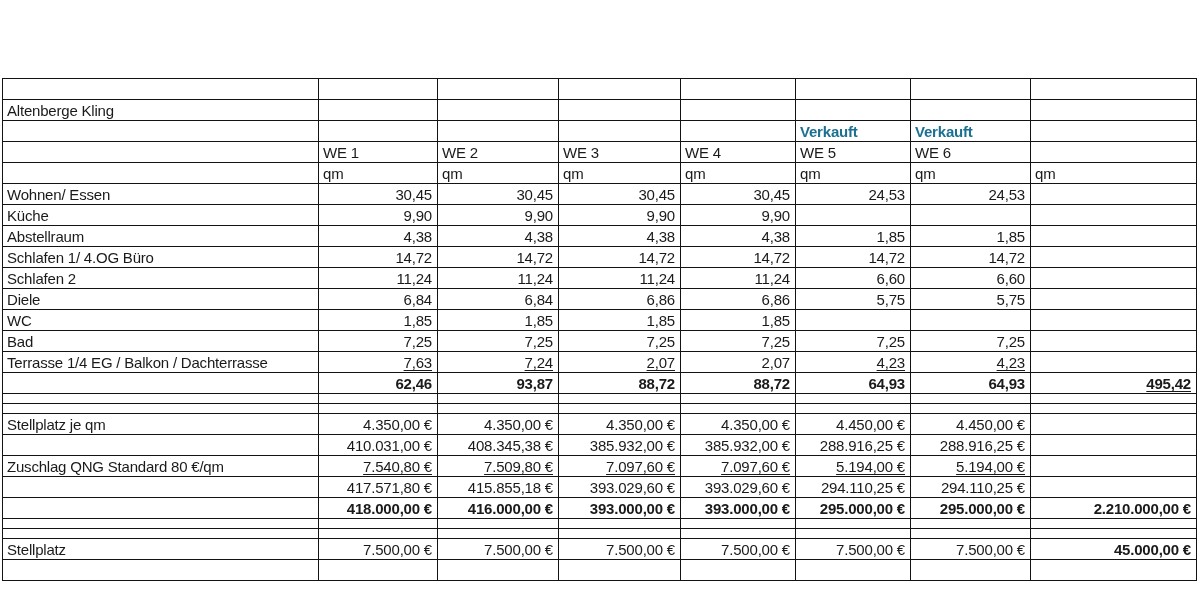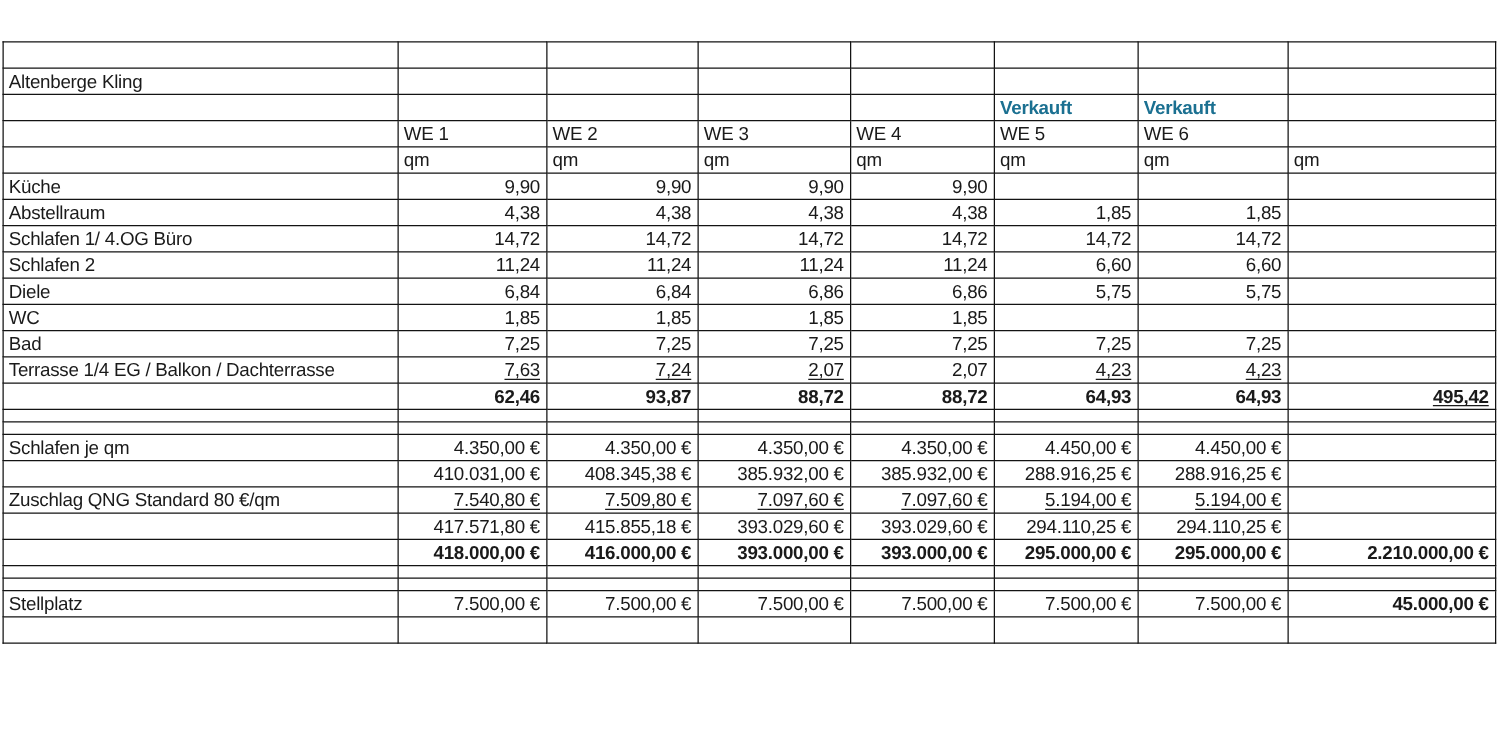--- a/index.html
+++ b/index.html
@@ -13,20 +13,21 @@
   }
   .sheet {
     position: absolute;
     left: 2px;
     top: 33px;
   }
   table.grid {
     border-collapse: collapse;
     table-layout: fixed;
     width: 1194px;
+    margin-top: 45px;
   }
   table.grid td {
     border: 1.5px solid #131313;
     font-size: 15px;
     letter-spacing: -0.2px;
     color: #1a1a1a;
     padding: 0 5px 1px 4px;
     vertical-align: bottom;
     white-space: nowrap;
     overflow: hidden;
@@ -98,20 +99,30 @@
           <td class="al"></td>
           <td class="al">qm</td>
           <td class="al">qm</td>
           <td class="al">qm</td>
           <td class="al">qm</td>
           <td class="al">qm</td>
           <td class="al">qm</td>
           <td class="al">qm</td>
         </tr>
         <tr>
+          <td class="al">Wohnen/ Essen</td>
+          <td class="ar">30,45</td>
+          <td class="ar">30,45</td>
+          <td class="ar">30,45</td>
+          <td class="ar">30,45</td>
+          <td class="ar">24,53</td>
+          <td class="ar">24,53</td>
+          <td class="ar"></td>
+        </tr>
+        <tr>
           <td class="al">Küche</td>
           <td class="ar">9,90</td>
           <td class="ar">9,90</td>
           <td class="ar">9,90</td>
           <td class="ar">9,90</td>
           <td class="ar"></td>
           <td class="ar"></td>
           <td class="ar"></td>
         </tr>
         <tr>
@@ -208,21 +219,21 @@
           <td class="al"></td>
           <td class="ar"></td>
           <td class="ar"></td>
           <td class="ar"></td>
           <td class="ar"></td>
           <td class="ar"></td>
           <td class="ar"></td>
           <td class="ar"></td>
         </tr>
         <tr>
-          <td class="al">Schlafen je qm</td>
+          <td class="al">Stellplatz je qm</td>
           <td class="ar">4.350,00 €</td>
           <td class="ar">4.350,00 €</td>
           <td class="ar">4.350,00 €</td>
           <td class="ar">4.350,00 €</td>
           <td class="ar">4.450,00 €</td>
           <td class="ar">4.450,00 €</td>
           <td class="ar"></td>
         </tr>
         <tr>
           <td class="al"></td>

